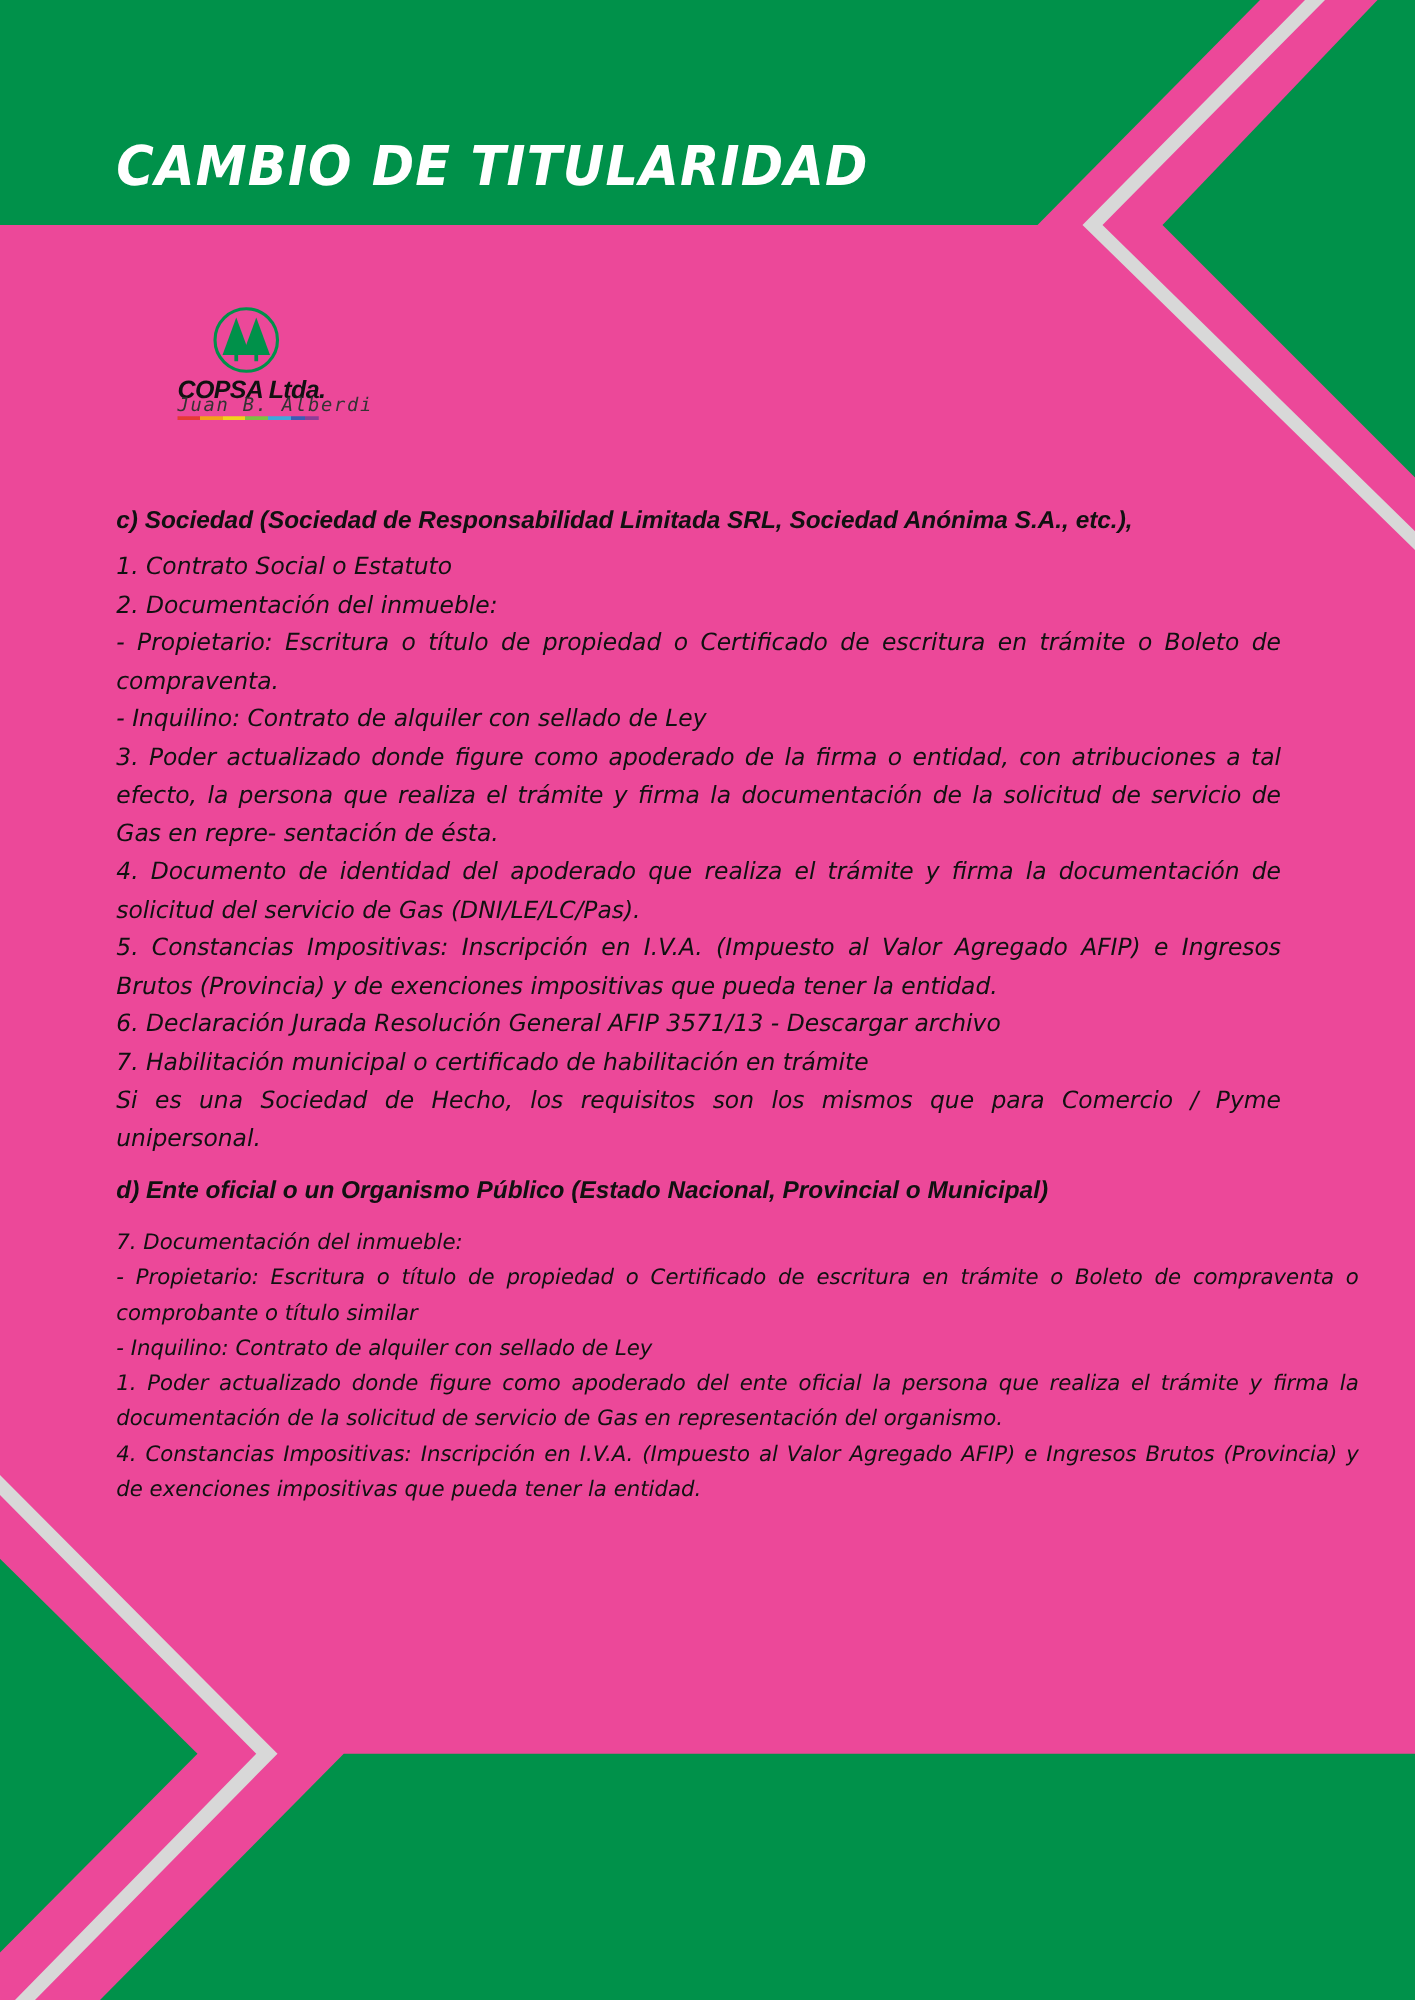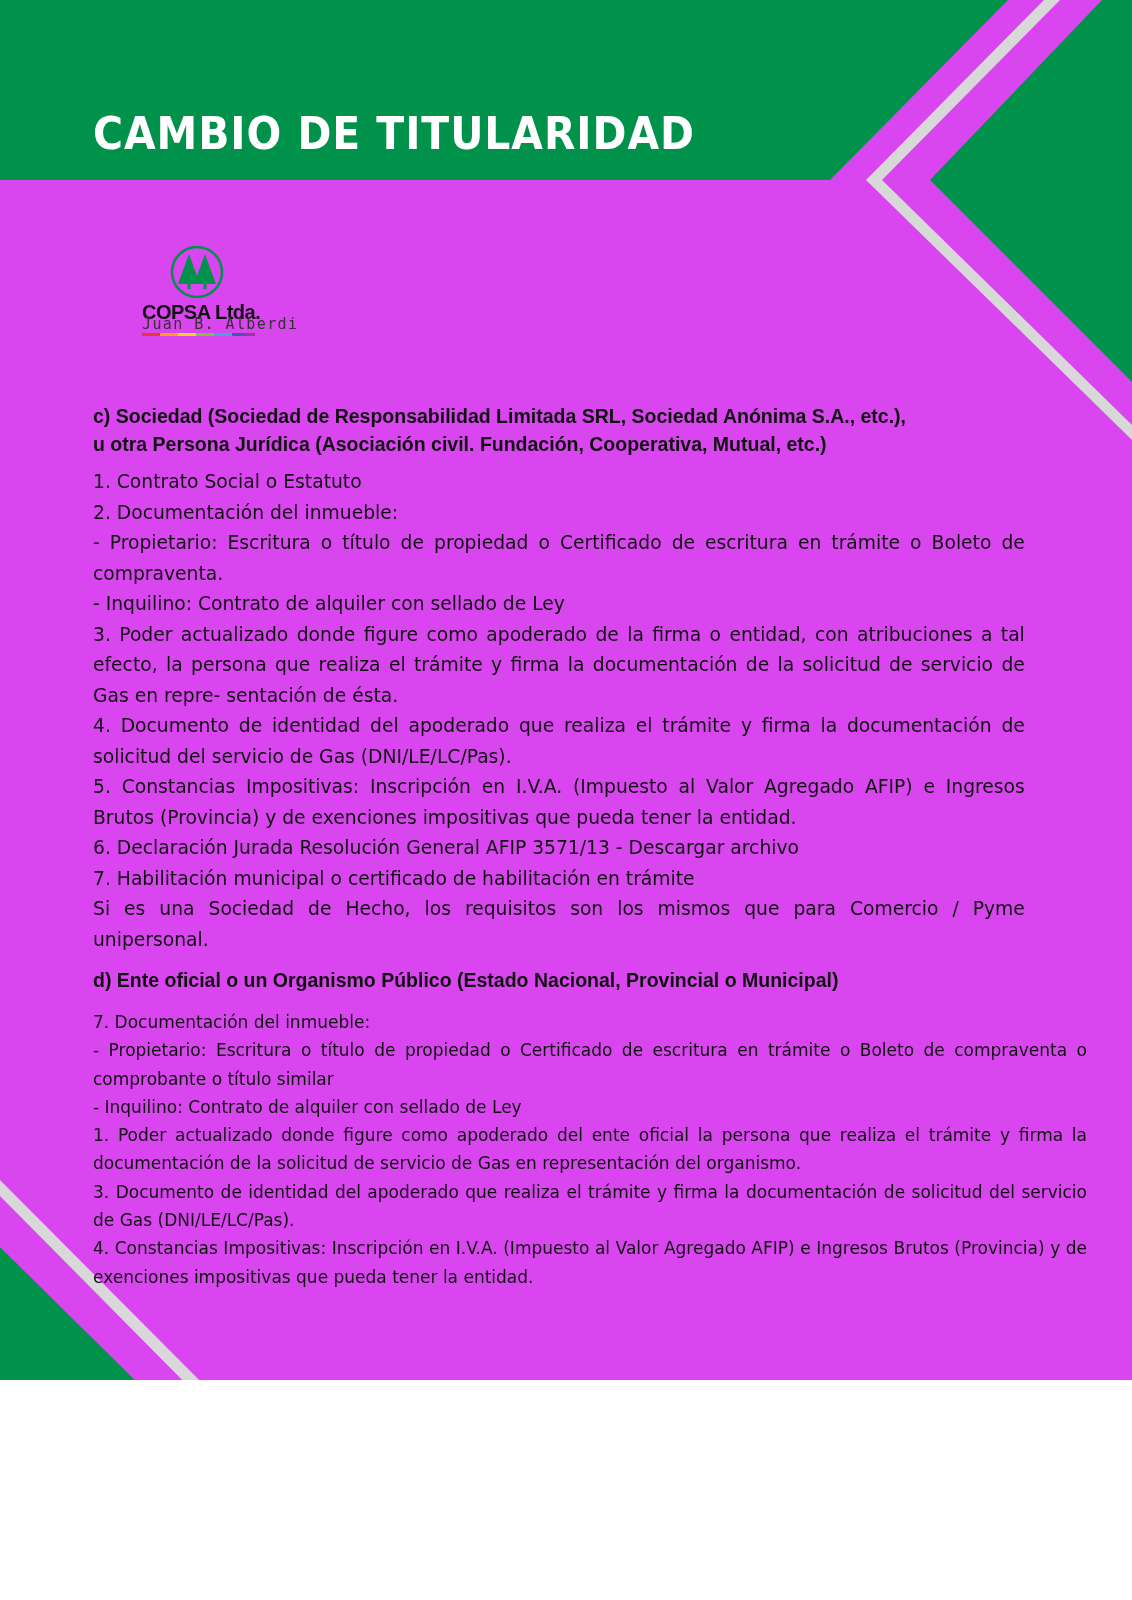--- a/index.html
+++ b/index.html
@@ -3,23 +3,24 @@
   <meta charset="utf-8">
   <style>
     html, body {
       margin: 0;
       padding: 0;
       background: #ffffff;
     }
     .page {
       position: relative;
       width: 1132px;
-      height: 1380px;
+      height: 1600px;
       overflow: hidden;
-      background: #d946ef;
+      background: #ec4899;
+      font-style: italic;
     }
     svg.bg {
       position: absolute;
       left: 0;
       top: 0;
       width: 1132px;
       height: 1600px;
     }
     .title {
       position: absolute;
@@ -141,38 +142,36 @@
       <rect x="63.5" y="40" width="3" height="5" fill="#00914A"></rect>
     </svg>
     <div class="logo-name">COPSA Ltda.</div>
     <div class="logo-sub">Juan B. Alberdi</div>
     <div class="logo-rainbow"></div>
   </div>
 
   <div class="content">
     <div class="heading">
       <span class="line">c) Sociedad (Sociedad de Responsabilidad Limitada SRL, Sociedad Anónima S.A., etc.),</span><br>
-      <span class="line">u otra Persona Jurídica (Asociación civil. Fundación, Cooperativa, Mutual, etc.)</span>
     </div>
     <div class="list-c">
       <span class="line">1. Contrato Social o Estatuto</span>
       <span class="line">2. Documentación del inmueble:</span>
       <span class="line">- Propietario: Escritura o título de propiedad o Certificado de escritura en trámite o Boleto de compraventa.</span>
       <span class="line">- Inquilino: Contrato de alquiler con sellado de Ley</span>
       <span class="line">3. Poder actualizado donde figure como apoderado de la firma o entidad, con atribuciones a tal efecto, la persona que realiza el trámite y firma la documentación de la solicitud de servicio de Gas en repre- sentación de ésta.</span>
       <span class="line">4. Documento de identidad del apoderado que realiza el trámite y firma la documentación de solicitud del servicio de Gas (DNI/LE/LC/Pas).</span>
       <span class="line">5. Constancias Impositivas: Inscripción en I.V.A. (Impuesto al Valor Agregado AFIP) e Ingresos Brutos (Provincia) y de exenciones impositivas que pueda tener la entidad.</span>
       <span class="line">6. Declaración Jurada Resolución General AFIP 3571/13 - Descargar archivo</span>
       <span class="line">7. Habilitación municipal o certificado de habilitación en trámite</span>
       <span class="line">Si es una Sociedad de Hecho, los requisitos son los mismos que para Comercio / Pyme unipersonal.</span>
     </div>
 
     <div class="heading heading-d">d) Ente oficial o un Organismo Público (Estado Nacional, Provincial o Municipal)</div>
     <div class="list-d">
       <span class="line">7. Documentación del inmueble:</span>
       <span class="line">- Propietario: Escritura o título de propiedad o Certificado de escritura en trámite o Boleto de compraventa o comprobante o título similar</span>
       <span class="line">- Inquilino: Contrato de alquiler con sellado de Ley</span>
       <span class="line">1. Poder actualizado donde figure como apoderado del ente oficial la persona que realiza el trámite y firma la documentación de la solicitud de servicio de Gas en representación del organismo.</span>
-      <span class="line">3. Documento de identidad del apoderado que realiza el trámite y firma la documentación de solicitud del servicio de Gas (DNI/LE/LC/Pas).</span>
       <span class="line">4. Constancias Impositivas: Inscripción en I.V.A. (Impuesto al Valor Agregado AFIP) e Ingresos Brutos (Provincia) y de exenciones impositivas que pueda tener la entidad.</span>
     </div>
   </div>
 </div>
 
 </body></html>

